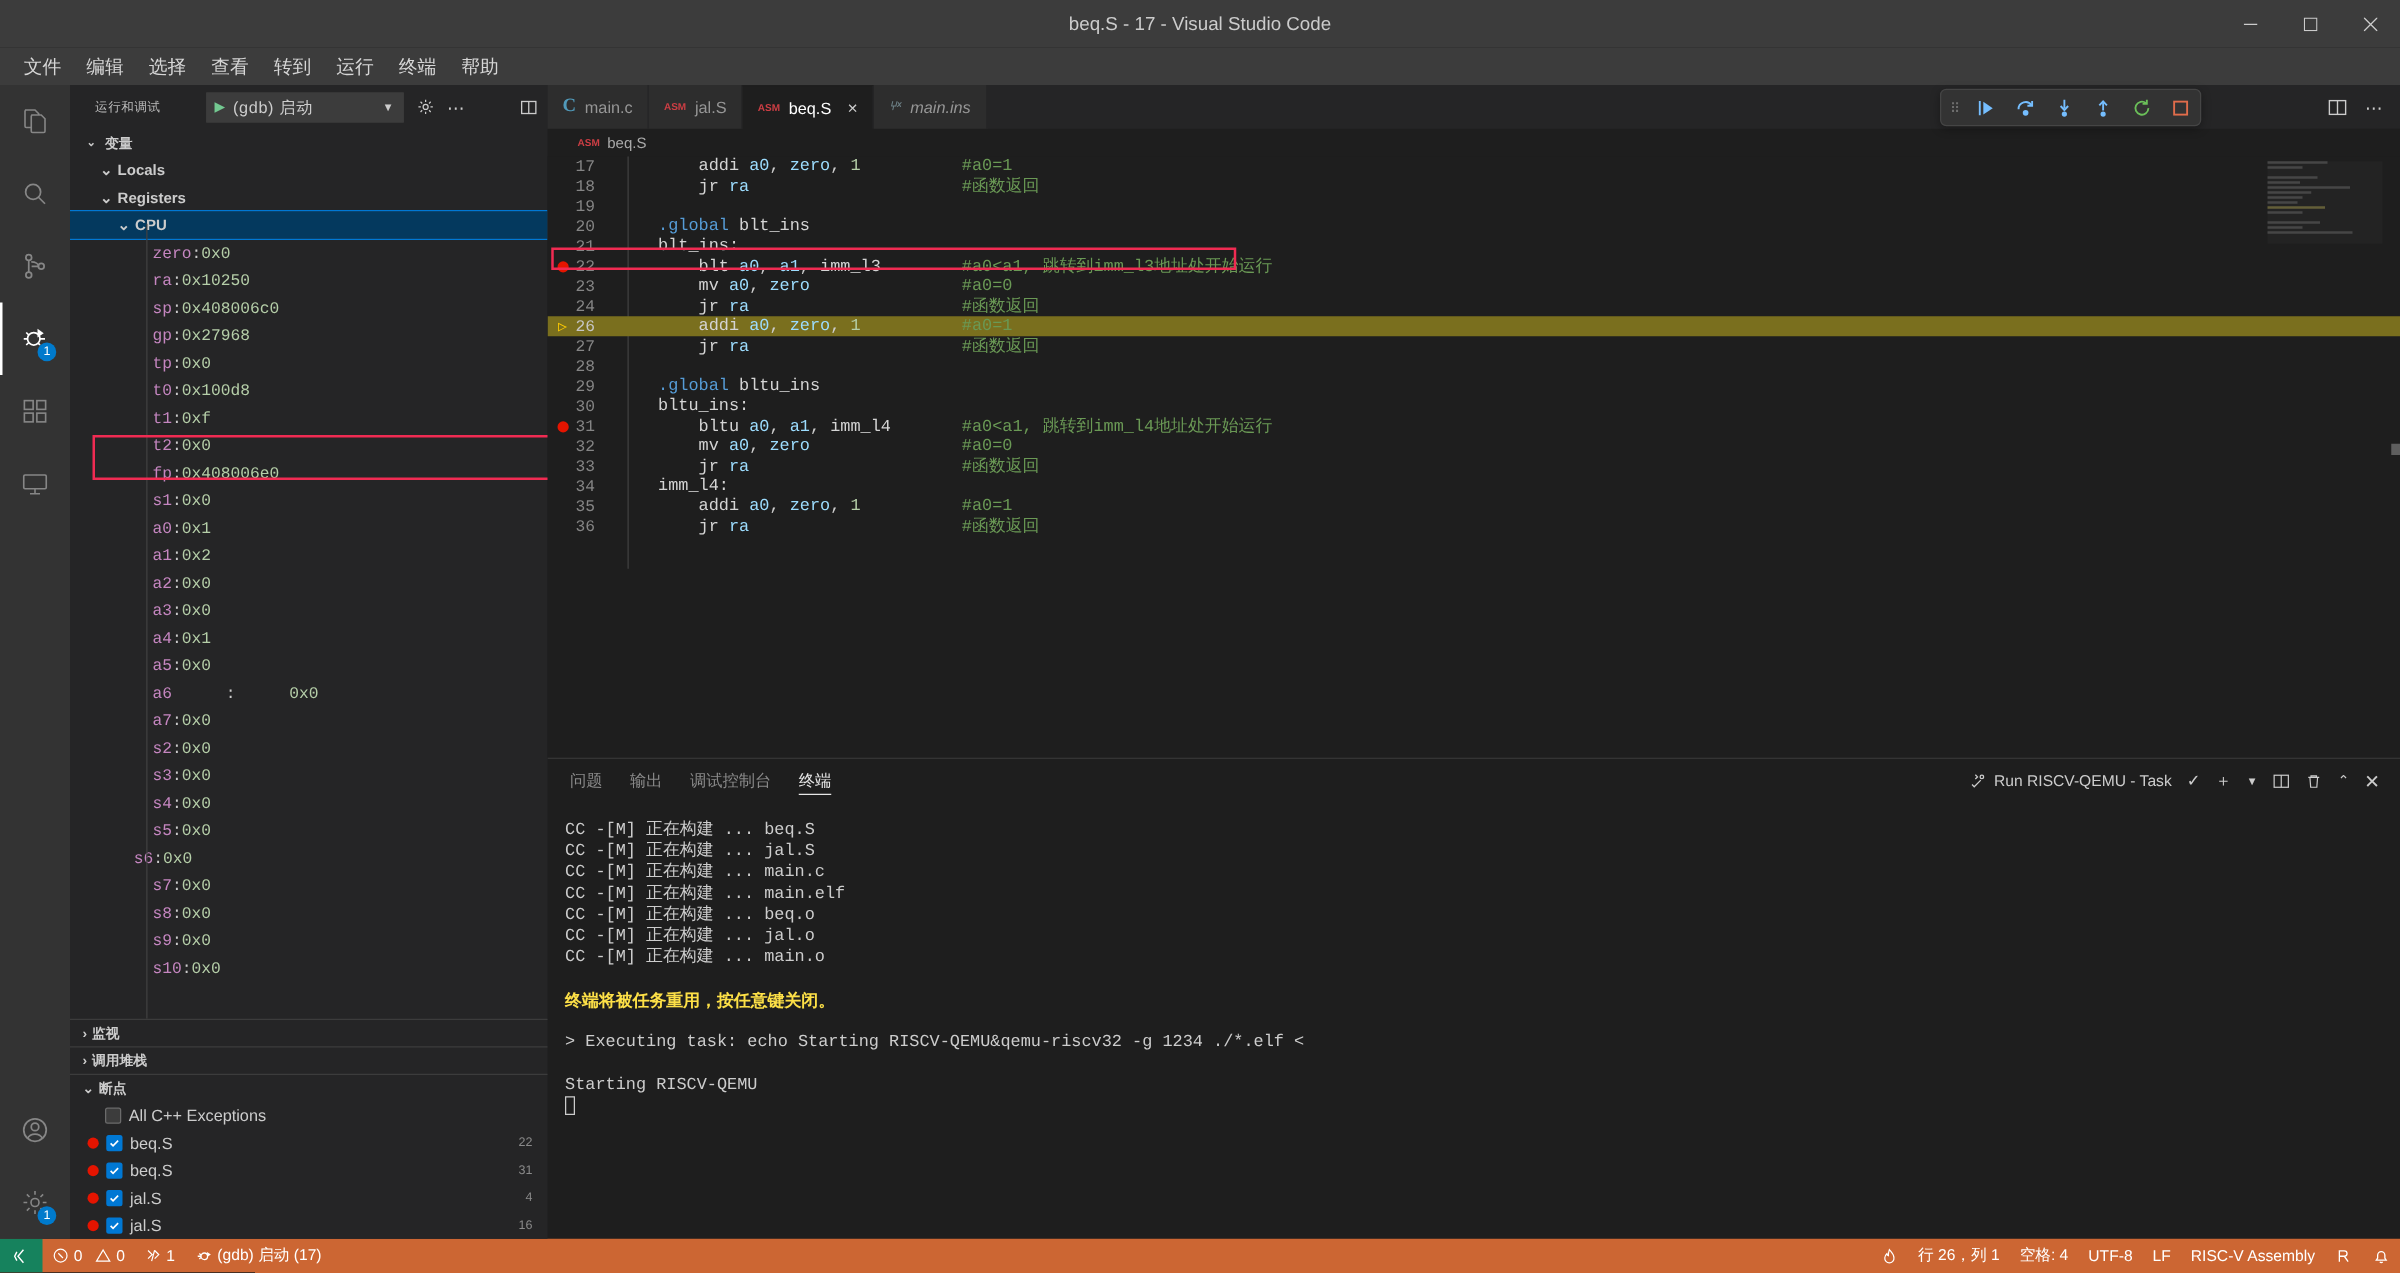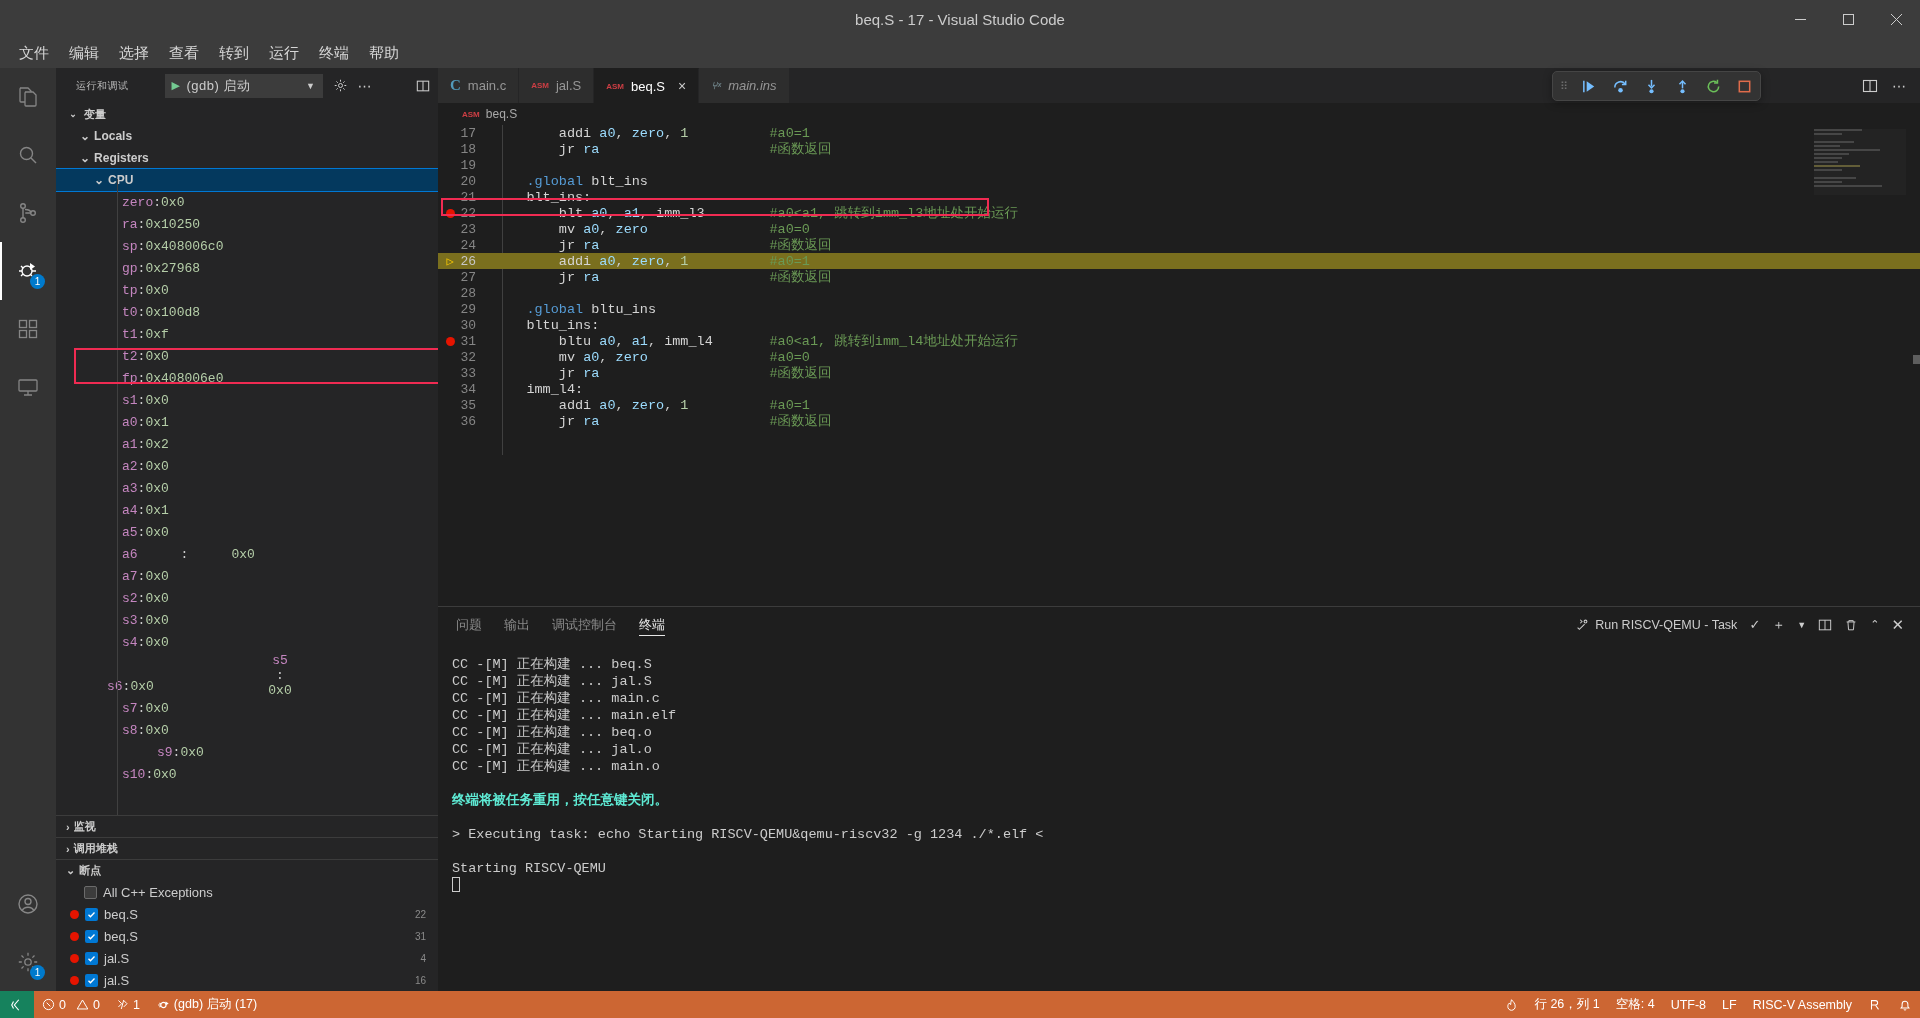--- a/index.html
+++ b/index.html
@@ -204,21 +204,21 @@
   .ptab.active::after {
     content: ""; position: absolute; bottom: 6px; left: 0; right: 0; height: 1px; background: #e7e7e7;
   }
   .panel-actions { margin-left: auto; display: flex; align-items: center; gap: 12px; padding-right: 16px; color: #cccccc; font-size: 13px; }
   .term-sel { display: flex; align-items: center; gap: 6px; font-size: 12.5px; color: #cccccc; }
   .term-body {
     flex: 1 1 auto; padding: 14px 0 0 14px; font-family: "Liberation Mono", monospace;
     font-size: 13.5px; color: #cccccc; line-height: 17px; overflow: hidden; min-height: 0;
   }
   .term-line { white-space: pre; }
-  .term-line.bold { font-weight: bold; color: #5eead4; font-family: Liberation Mono, monospace; font-size: 13.5px; }
+  .term-line.bold { font-weight: bold; color: #fde047; font-family: Liberation Sans, sans-serif; font-size: 13.5px; }
   .term-cursor {
     display: inline-block; width: 8px; height: 15px; border: 1px solid #cccccc; vertical-align: -3px;
   }
 
   
   .statusbar {
     height: 27px; background: #cc6633; display: flex; align-items: center;
     font-size: 12.5px; color: #ffffff; flex: 0 0 27px;
   }
   .sb-remote {
@@ -489,41 +489,41 @@
             <div class="tree-row" style="padding-left: 66px;">
               <span class="reg-name">s3</span>
               <span style="color: rgb(204, 204, 204);">: </span>
               <span class="reg-val">0x0</span>
             </div>
             <div class="tree-row" style="padding-left: 66px;">
               <span class="reg-name">s4</span>
               <span style="color: rgb(204, 204, 204);">: </span>
               <span class="reg-val">0x0</span>
             </div>
-            <div class="tree-row" style="padding-left: 66px; flex-direction: column;">
+            <div class="tree-row" style="padding-left: 66px;">
               <span class="reg-name">s5</span>
               <span style="color: rgb(204, 204, 204);">: </span>
               <span class="reg-val">0x0</span>
             </div>
             <div class="tree-row" style="padding-left: 51px;">
               <span class="reg-name">s6</span>
               <span style="color: rgb(204, 204, 204);">: </span>
               <span class="reg-val">0x0</span>
             </div>
             <div class="tree-row" style="padding-left: 66px;">
               <span class="reg-name">s7</span>
               <span style="color: rgb(204, 204, 204);">: </span>
               <span class="reg-val">0x0</span>
             </div>
             <div class="tree-row" style="padding-left: 66px;">
               <span class="reg-name">s8</span>
               <span style="color: rgb(204, 204, 204);">: </span>
               <span class="reg-val">0x0</span>
             </div>
-            <div class="tree-row" style="padding-left: 66px; margin-left: 35px;">
+            <div class="tree-row" style="padding-left: 66px;">
               <span class="reg-name">s9</span>
               <span style="color: rgb(204, 204, 204);">: </span>
               <span class="reg-val">0x0</span>
             </div>
             <div class="tree-row" style="padding-left: 66px;">
               <span class="reg-name">s10</span>
               <span style="color: rgb(204, 204, 204);">: </span>
               <span class="reg-val">0x0</span>
             </div>
             <div class="tree-row" style="padding-left: 66px; margin-top: 40px;">

